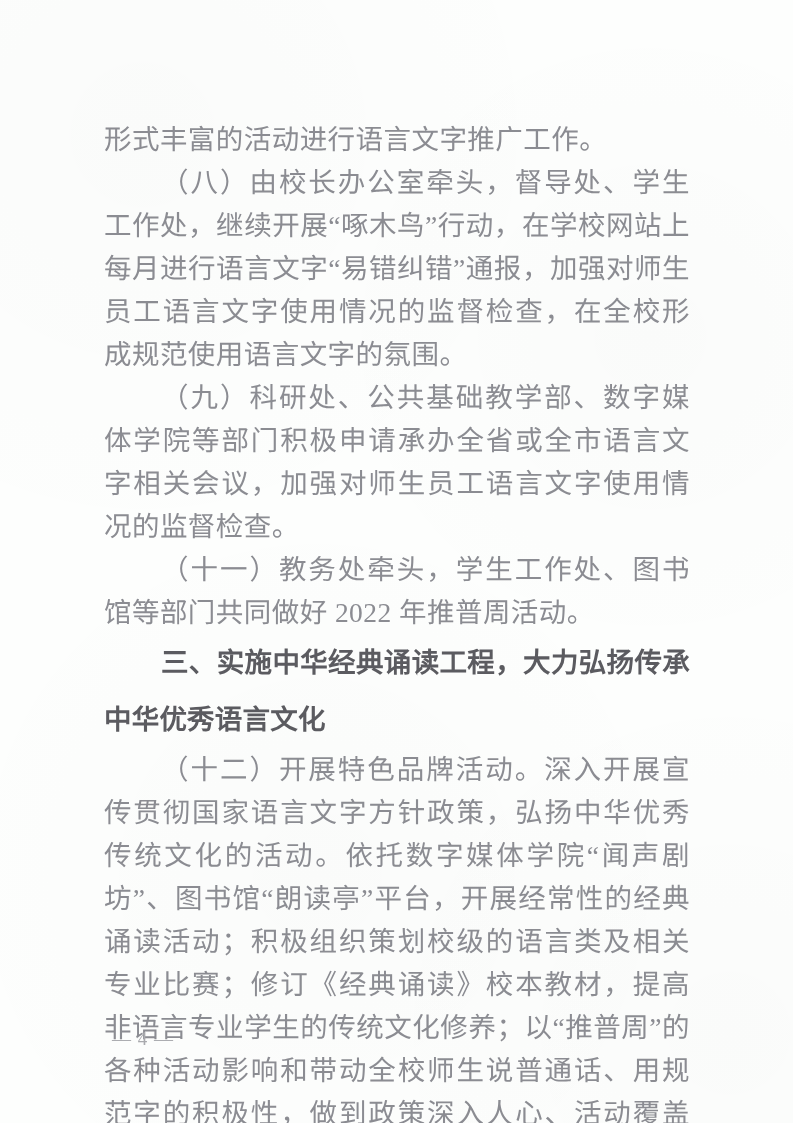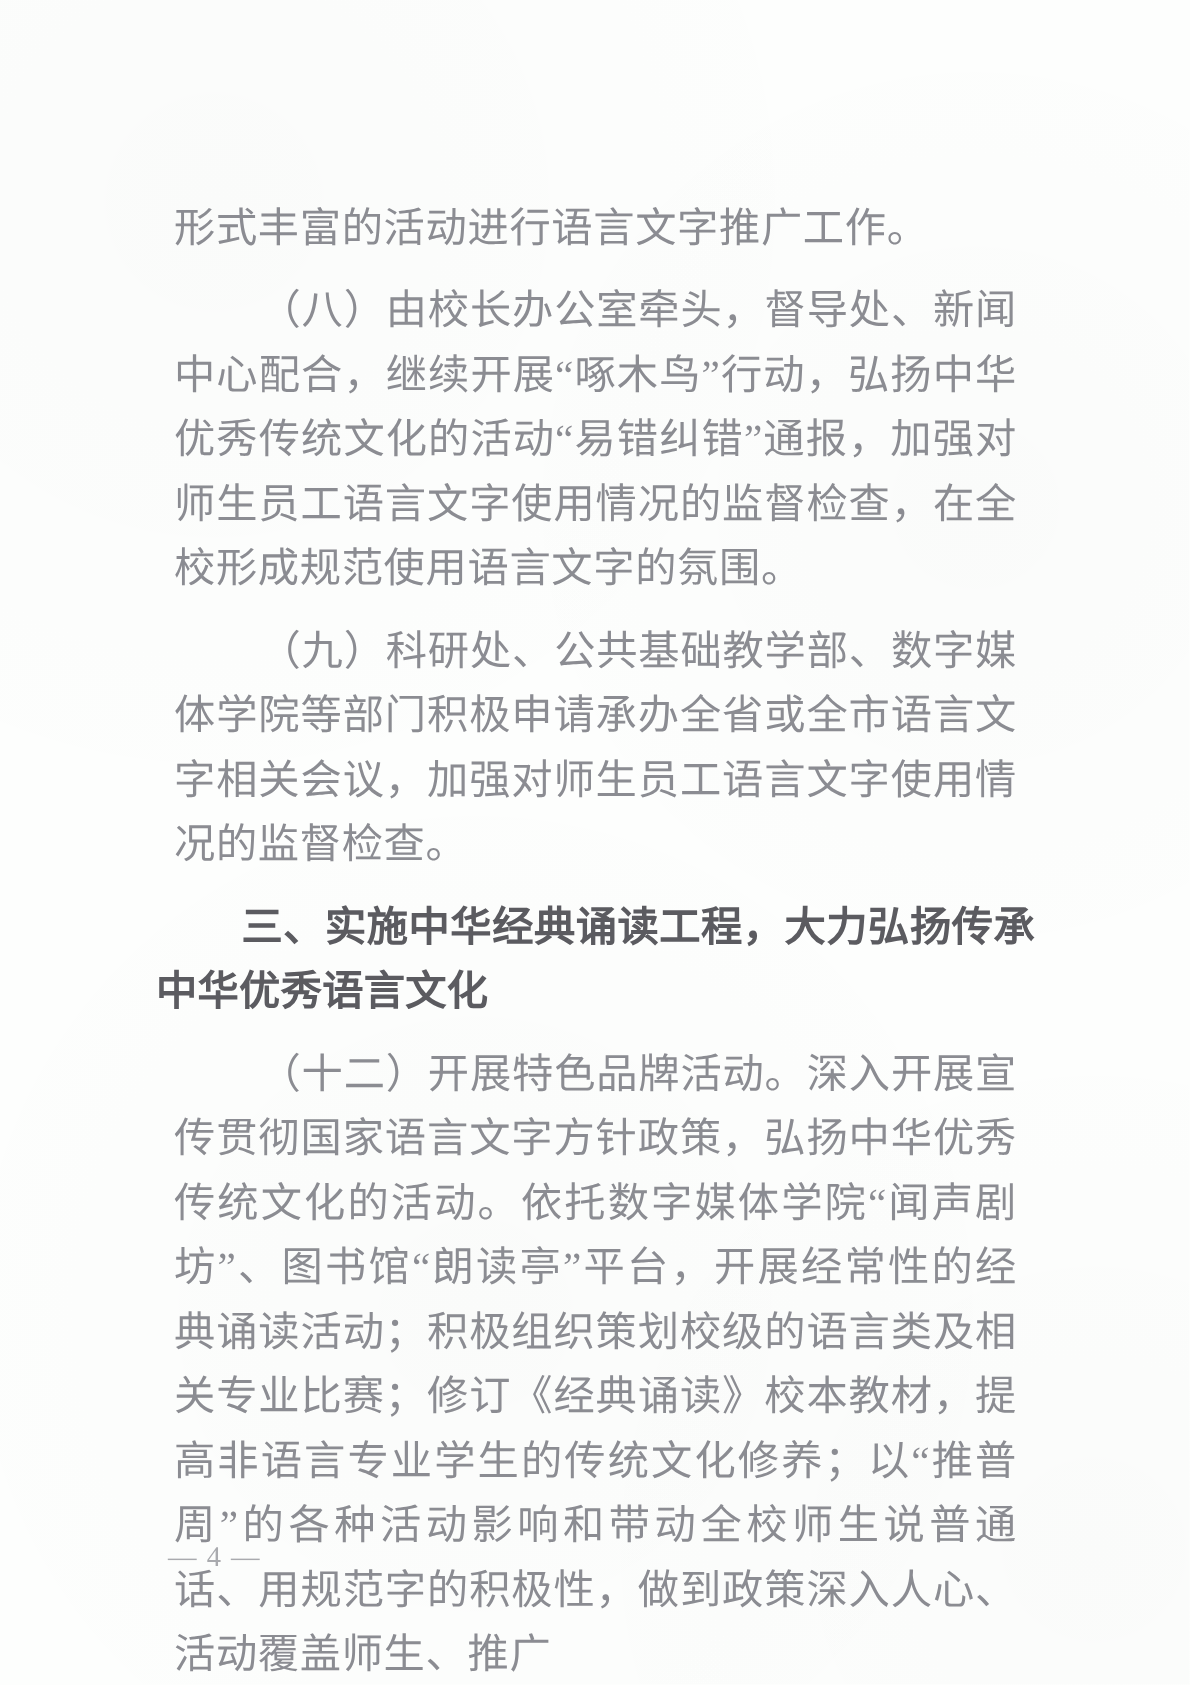--- a/index.html
+++ b/index.html
@@ -43,21 +43,21 @@
   
   .text-column {
     position: absolute;
     left: 104px;
     top: 118px;
     width: 586px;
   }
 
   
   .para {
-    margin: 12px;
+    margin: 0;
     font-family: "Liberation Serif", "DejaVu Serif", serif;
     font-size: 27.5px;
     line-height: 43px;
     color: #8b8c92;
     text-align: justify;
     text-justify: inter-character;
     letter-spacing: 0.45px;
     word-break: break-all;
     -webkit-font-smoothing: antialiased;
   }
@@ -66,21 +66,21 @@
   }
   .para.cont {
     text-indent: 0;
   }
 
   
   .heading {
     margin: 0;
     font-family: "Liberation Sans", "DejaVu Sans", sans-serif;
     font-size: 27.5px;
-    line-height: 43px;
+    line-height: 57px;
     font-weight: 700;
     color: #5b5b60;
     text-indent: 57px;
     text-align: justify;
     text-justify: inter-character;
     letter-spacing: 0.2px;
     word-break: break-all;
   }
 
   
@@ -100,25 +100,26 @@
 </style>
 </head>
 <body>
 
 <div class="page">
 
   <div class="text-column">
 
     <p class="para cont">形式丰富的活动进行语言文字推广工作。</p>
 
-    <p class="para indent">（八）由校长办公室牵头，督导处、新闻中心配合，继续开展“啄木鸟”行动，弘扬中华优秀传统文化的活动“易错纠错”通报，加强对师生员工语言文字使用情况的监督检查，在全校形成规范使用语言文字的氛围。</p>
+    <p class="para indent">（八）由校长办公室牵头，督导处、学生工作处，继续开展“啄木鸟”行动，在学校网站上每月进行语言文字“易错纠错”通报，加强对师生员工语言文字使用情况的监督检查，在全校形成规范使用语言文字的氛围。</p>
 
     <p class="para indent">（九）科研处、公共基础教学部、数字媒体学院等部门积极申请承办全省或全市语言文字相关会议，加强对师生员工语言文字使用情况的监督检查。</p>
 
 
+    <p class="para indent">（十一）教务处牵头，学生工作处、图书馆等部门共同做好 2022 年推普周活动。</p>
 
     <h2 class="heading">三、实施中华经典诵读工程，大力弘扬传承中华优秀语言文化</h2>
 
     <p class="para indent">（十二）开展特色品牌活动。深入开展宣传贯彻国家语言文字方针政策，弘扬中华优秀传统文化的活动。依托数字媒体学院“闻声剧坊”、图书馆“朗读亭”平台，开展经常性的经典诵读活动；积极组织策划校级的语言类及相关专业比赛；修订《经典诵读》校本教材，提高非语言专业学生的传统文化修养；以“推普周”的各种活动影响和带动全校师生说普通话、用规范字的积极性，做到政策深入人心、活动覆盖师生、推广</p>
 
   </div>
 
   <div class="page-footer">— 4 —</div>
 
 </div>

